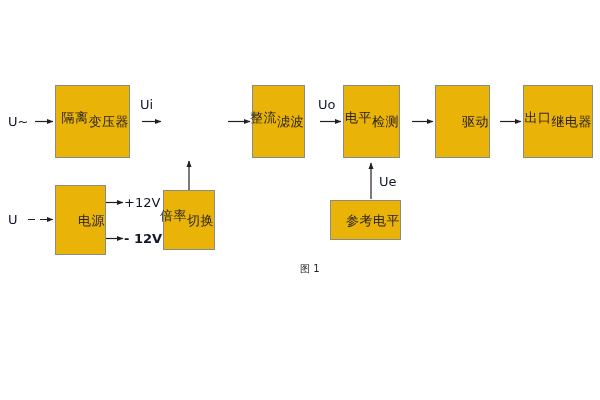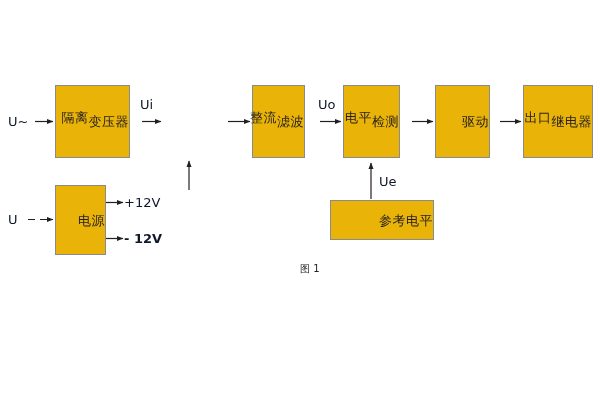--- a/index.html
+++ b/index.html
@@ -115,22 +115,26 @@
 
   <div class="block" style="left:55px; top:185px; width:51px; height:70px;">
     <div class="line">电源</div>
   </div>
 
   <div class="block two-line" style="left:523px; top:85px; width:70px; height:73px;">
     <div class="line">出口</div>
     <div class="line">继电器</div>
   </div>
 
+  <div class="block two-line" style="left:163px; top:190px; width:52px; height:60px;">
+    <div class="line">倍率</div>
+    <div class="line">切换</div>
+  </div>
 
-  <div class="block" style="left:330px; top:200px; width:104px; height:40px;">
+  <div class="block" style="left:330px; top:200px; width:71px; height:40px;">
     <div class="line">参考电平</div>
   </div>
 
   <div class="label" style="left:8px; top:114px;">U~</div>
 
   <div class="label" style="left:140px; top:97px;">Ui</div>
 
   <div class="label" style="left:318px; top:97px;">Uo</div>
 
   <div class="label" style="left:379px; top:174px;">Ue</div>

